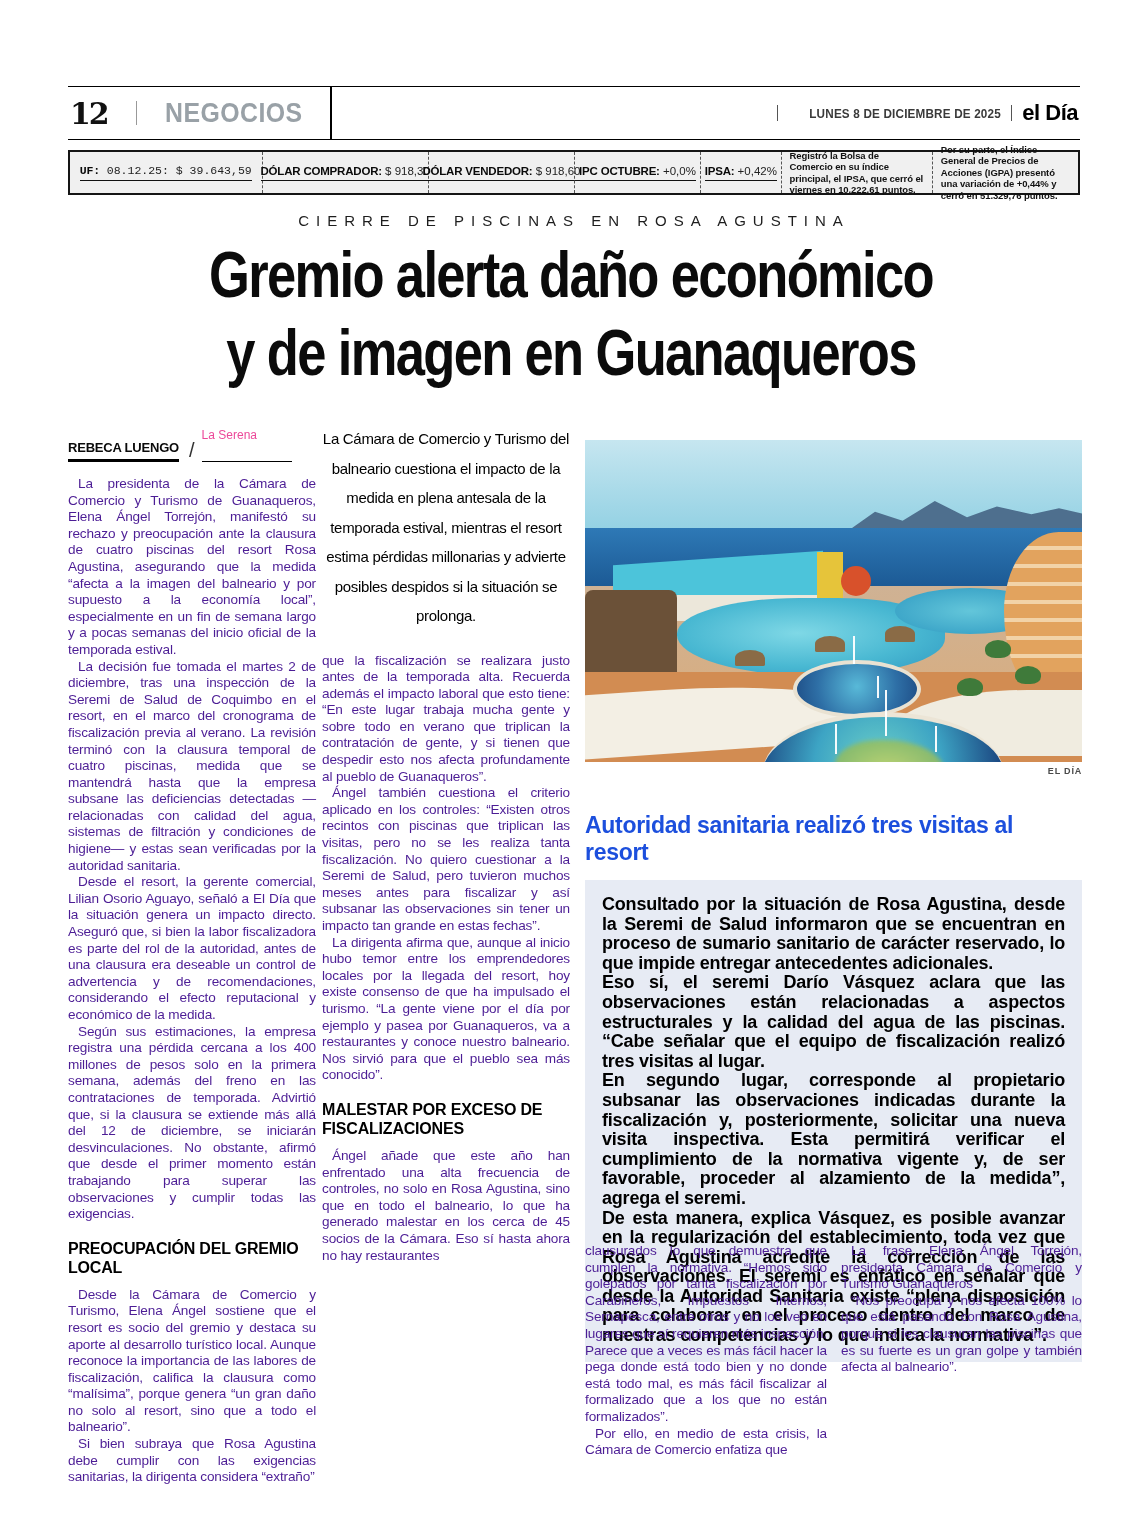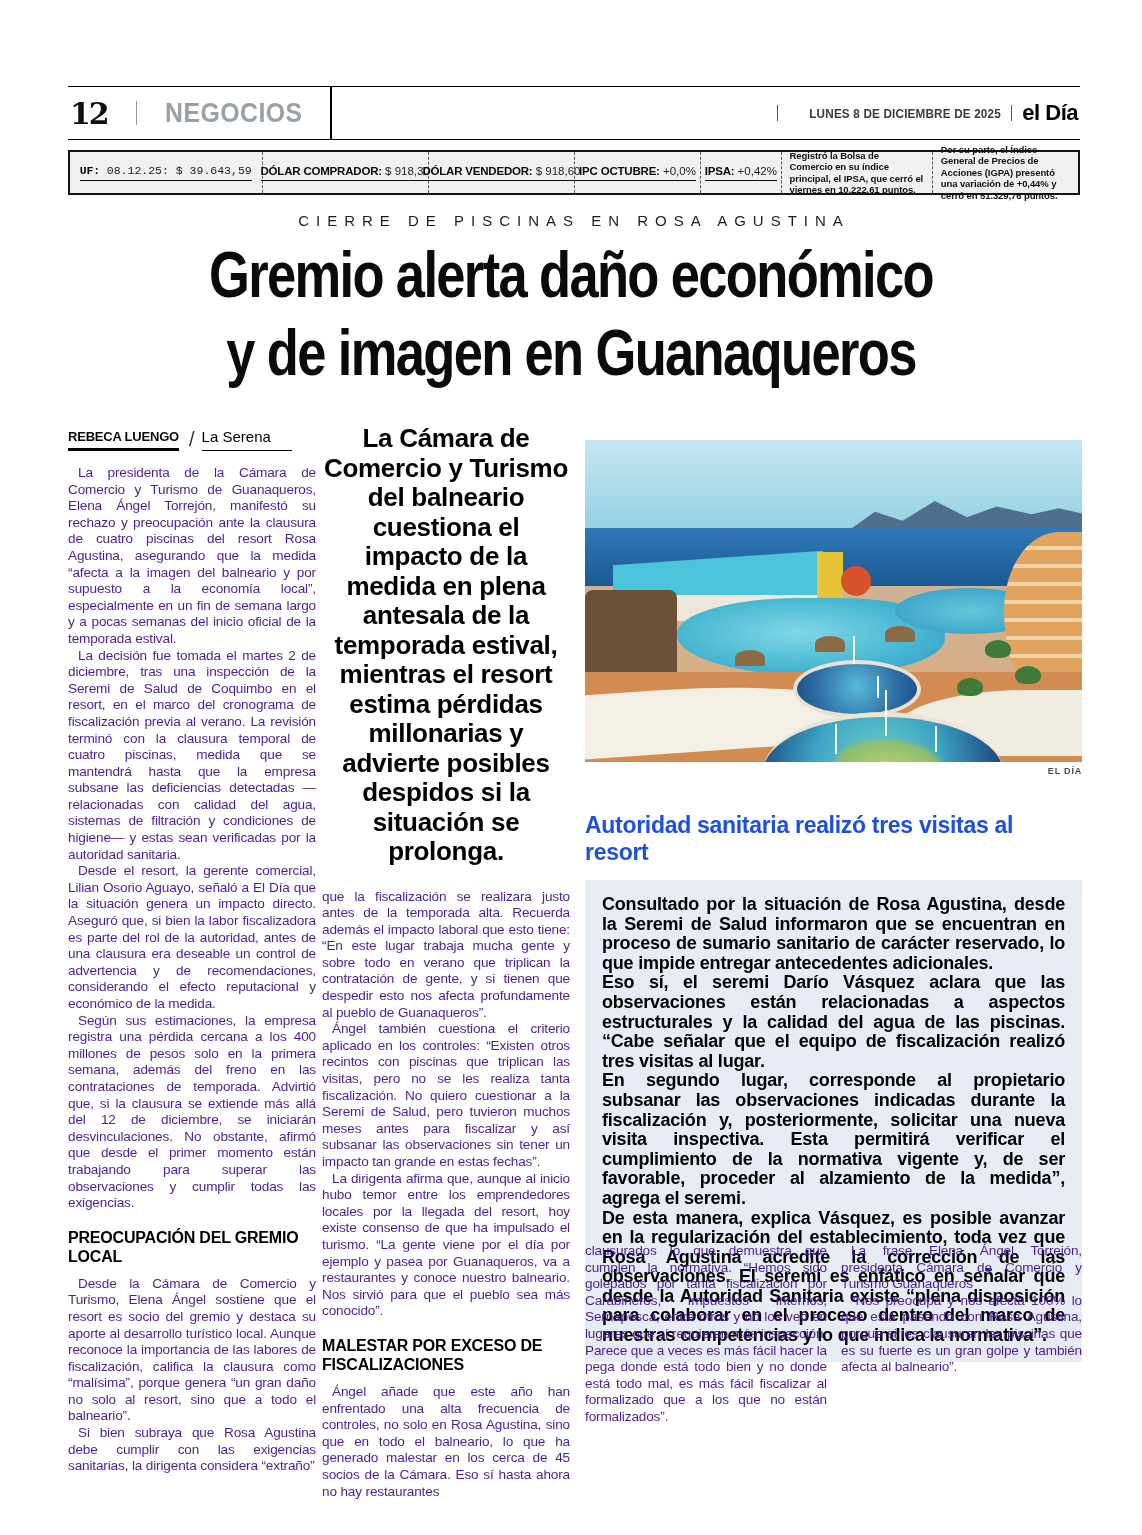--- a/index.html
+++ b/index.html
@@ -58,30 +58,30 @@
   }
 
   
   .col { position:absolute; }
   .col1 { left:68px;  top:428px; width:248px; }
   .col2 { left:322px; top:424px; width:248px; }
 
   .byline { display:flex; align-items:flex-end; margin-bottom:14px; }
   .author { font-size:13px; font-weight:800; letter-spacing:-0.2px; border-bottom:3px solid #000; padding-bottom:4px; }
   .slash  { font-size:20px; font-weight:300; color:#333; margin:0 7px 0 10px; }
-  .loc    { font-size:15px; color:#000000; border-bottom:1px solid #000; padding-bottom:5px; width:90px; }
+  .loc    { font-size:12px; color:#ec4899; border-bottom:1px solid #000; padding-bottom:19px; width:90px; }
 
   p.body { font-size:13.6px; line-height:16.6px; text-align:justify; letter-spacing:-0.15px; color:#4c1d95; }
   p.body.indent { text-indent:10px; }
   .subhead {
     font-size:16px; line-height:19px; font-weight:800; letter-spacing:-0.2px;
     margin:16px 0 10px 0; color:#000;
   }
   .lede {
-    font-weight:700; font-size:26px; line-height:29.5px; text-align:center;
+    font-weight:400; font-size:15px; line-height:29.5px; text-align:center;
     letter-spacing:-0.3px; color:#000; margin-bottom:22px;
   }
 
   
   .rightzone { position:absolute; left:585px; top:440px; width:497px; }
   .photo { position:relative; width:497px; height:322px; overflow:hidden; background:#cdb193; }
   .photo div { position:absolute; }
   .ph-sky { left:0; top:0; width:100%; height:100px; background:linear-gradient(#c6e6f0,#8ecfe2); }
   .ph-mtn { right:0; top:52px; width:230px; height:36px; background:#4e6f8e;
             clip-path:polygon(0 100%,10% 55%,22% 80%,36% 25%,50% 70%,63% 40%,78% 62%,90% 45%,100% 60%,100% 100%); }
@@ -234,19 +234,20 @@
     <div class="bluebox">
       <p>Consultado por la situación de Rosa Agustina, desde la Seremi de Salud informaron que se encuentran en proceso de sumario sanitario de carácter reservado, lo que impide entregar antecedentes adicionales.</p>
       <p>Eso sí, el seremi Darío Vásquez aclara que las observaciones están relacionadas a aspectos estructurales y la calidad del agua de las piscinas. “Cabe señalar que el equipo de fiscalización realizó tres visitas al lugar.</p>
       <p>En segundo lugar, corresponde al propietario subsanar las observaciones indicadas durante la fiscalización y, posteriormente, solicitar una nueva visita inspectiva. Esta permitirá verificar el cumplimiento de la normativa vigente y, de ser favorable, proceder al alzamiento de la medida”, agrega el seremi.</p>
       <p>De esta manera, explica Vásquez, es posible avanzar en la regularización del establecimiento, toda vez que Rosa Agustina acredite la corrección de las observaciones. El seremi es enfático en señalar que desde la Autoridad Sanitaria existe “plena disposición para colaborar en el proceso dentro del marco de nuestras competencias y lo que indica la normativa”.</p>
     </div>
   </div>
 
   <div class="bcol bcol3">
     <p class="body">clausurados lo que demuestra que cumplen la normativa. “Hemos sido golepados por tanta fiscalización por Carabineros, Impuestos Internos, Sernapesca, entre otros y no los veo en lugares que sí requieren más inspección. Parece que a veces es más fácil hacer la pega donde está todo bien y no donde está todo mal, es más fácil fiscalizar al formalizado que a los que no están formalizados”.</p>
+    <p class="body indent">Por ello, en medio de esta crisis, la Cámara de Comercio enfatiza que</p>
   </div>
   <div class="bcol bcol4">
     <p class="body indent">La frase Elena Ángel Torrejón, presidenta Cámara de Comercio y Turismo Guanaqueros</p>
     <p class="body indent">“Nos preocupa y nos afecta 100% lo que está pasando con Rosa Agustina, porque si les clausuran las piscinas que es su fuerte es un gran golpe y también afecta al balneario”.</p>
   </div>
 
 </div>
 
 </body></html>

